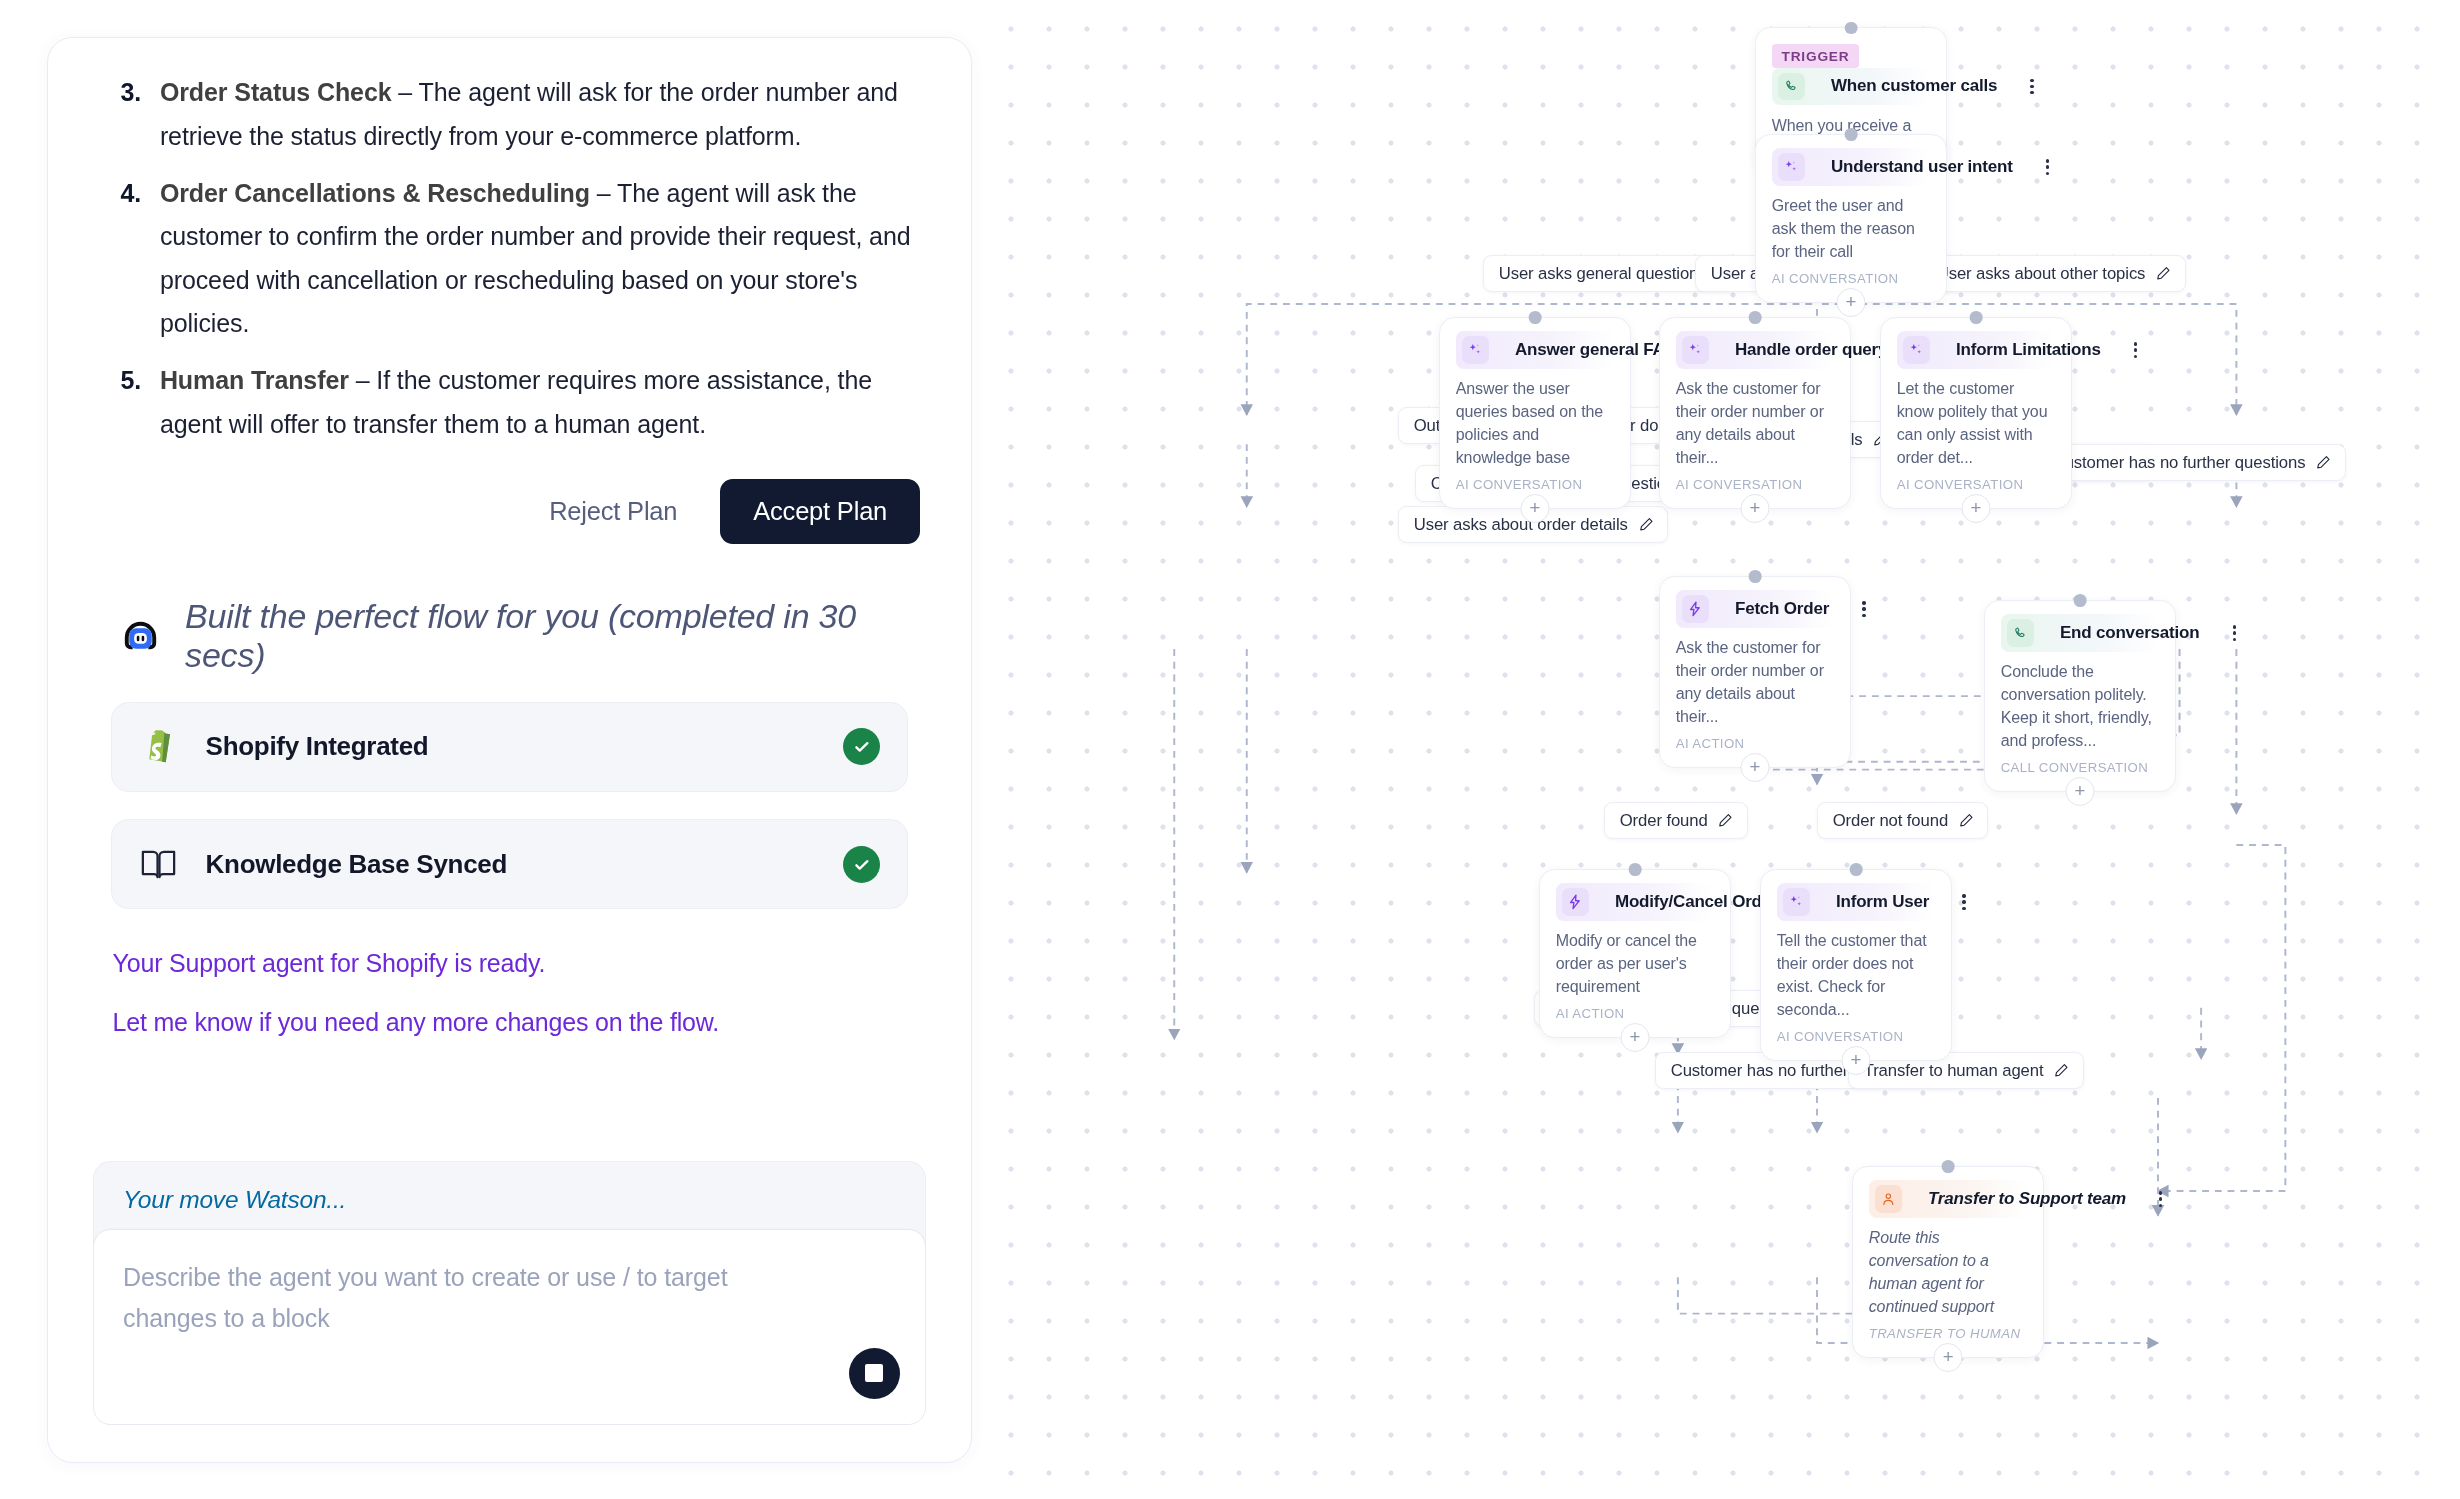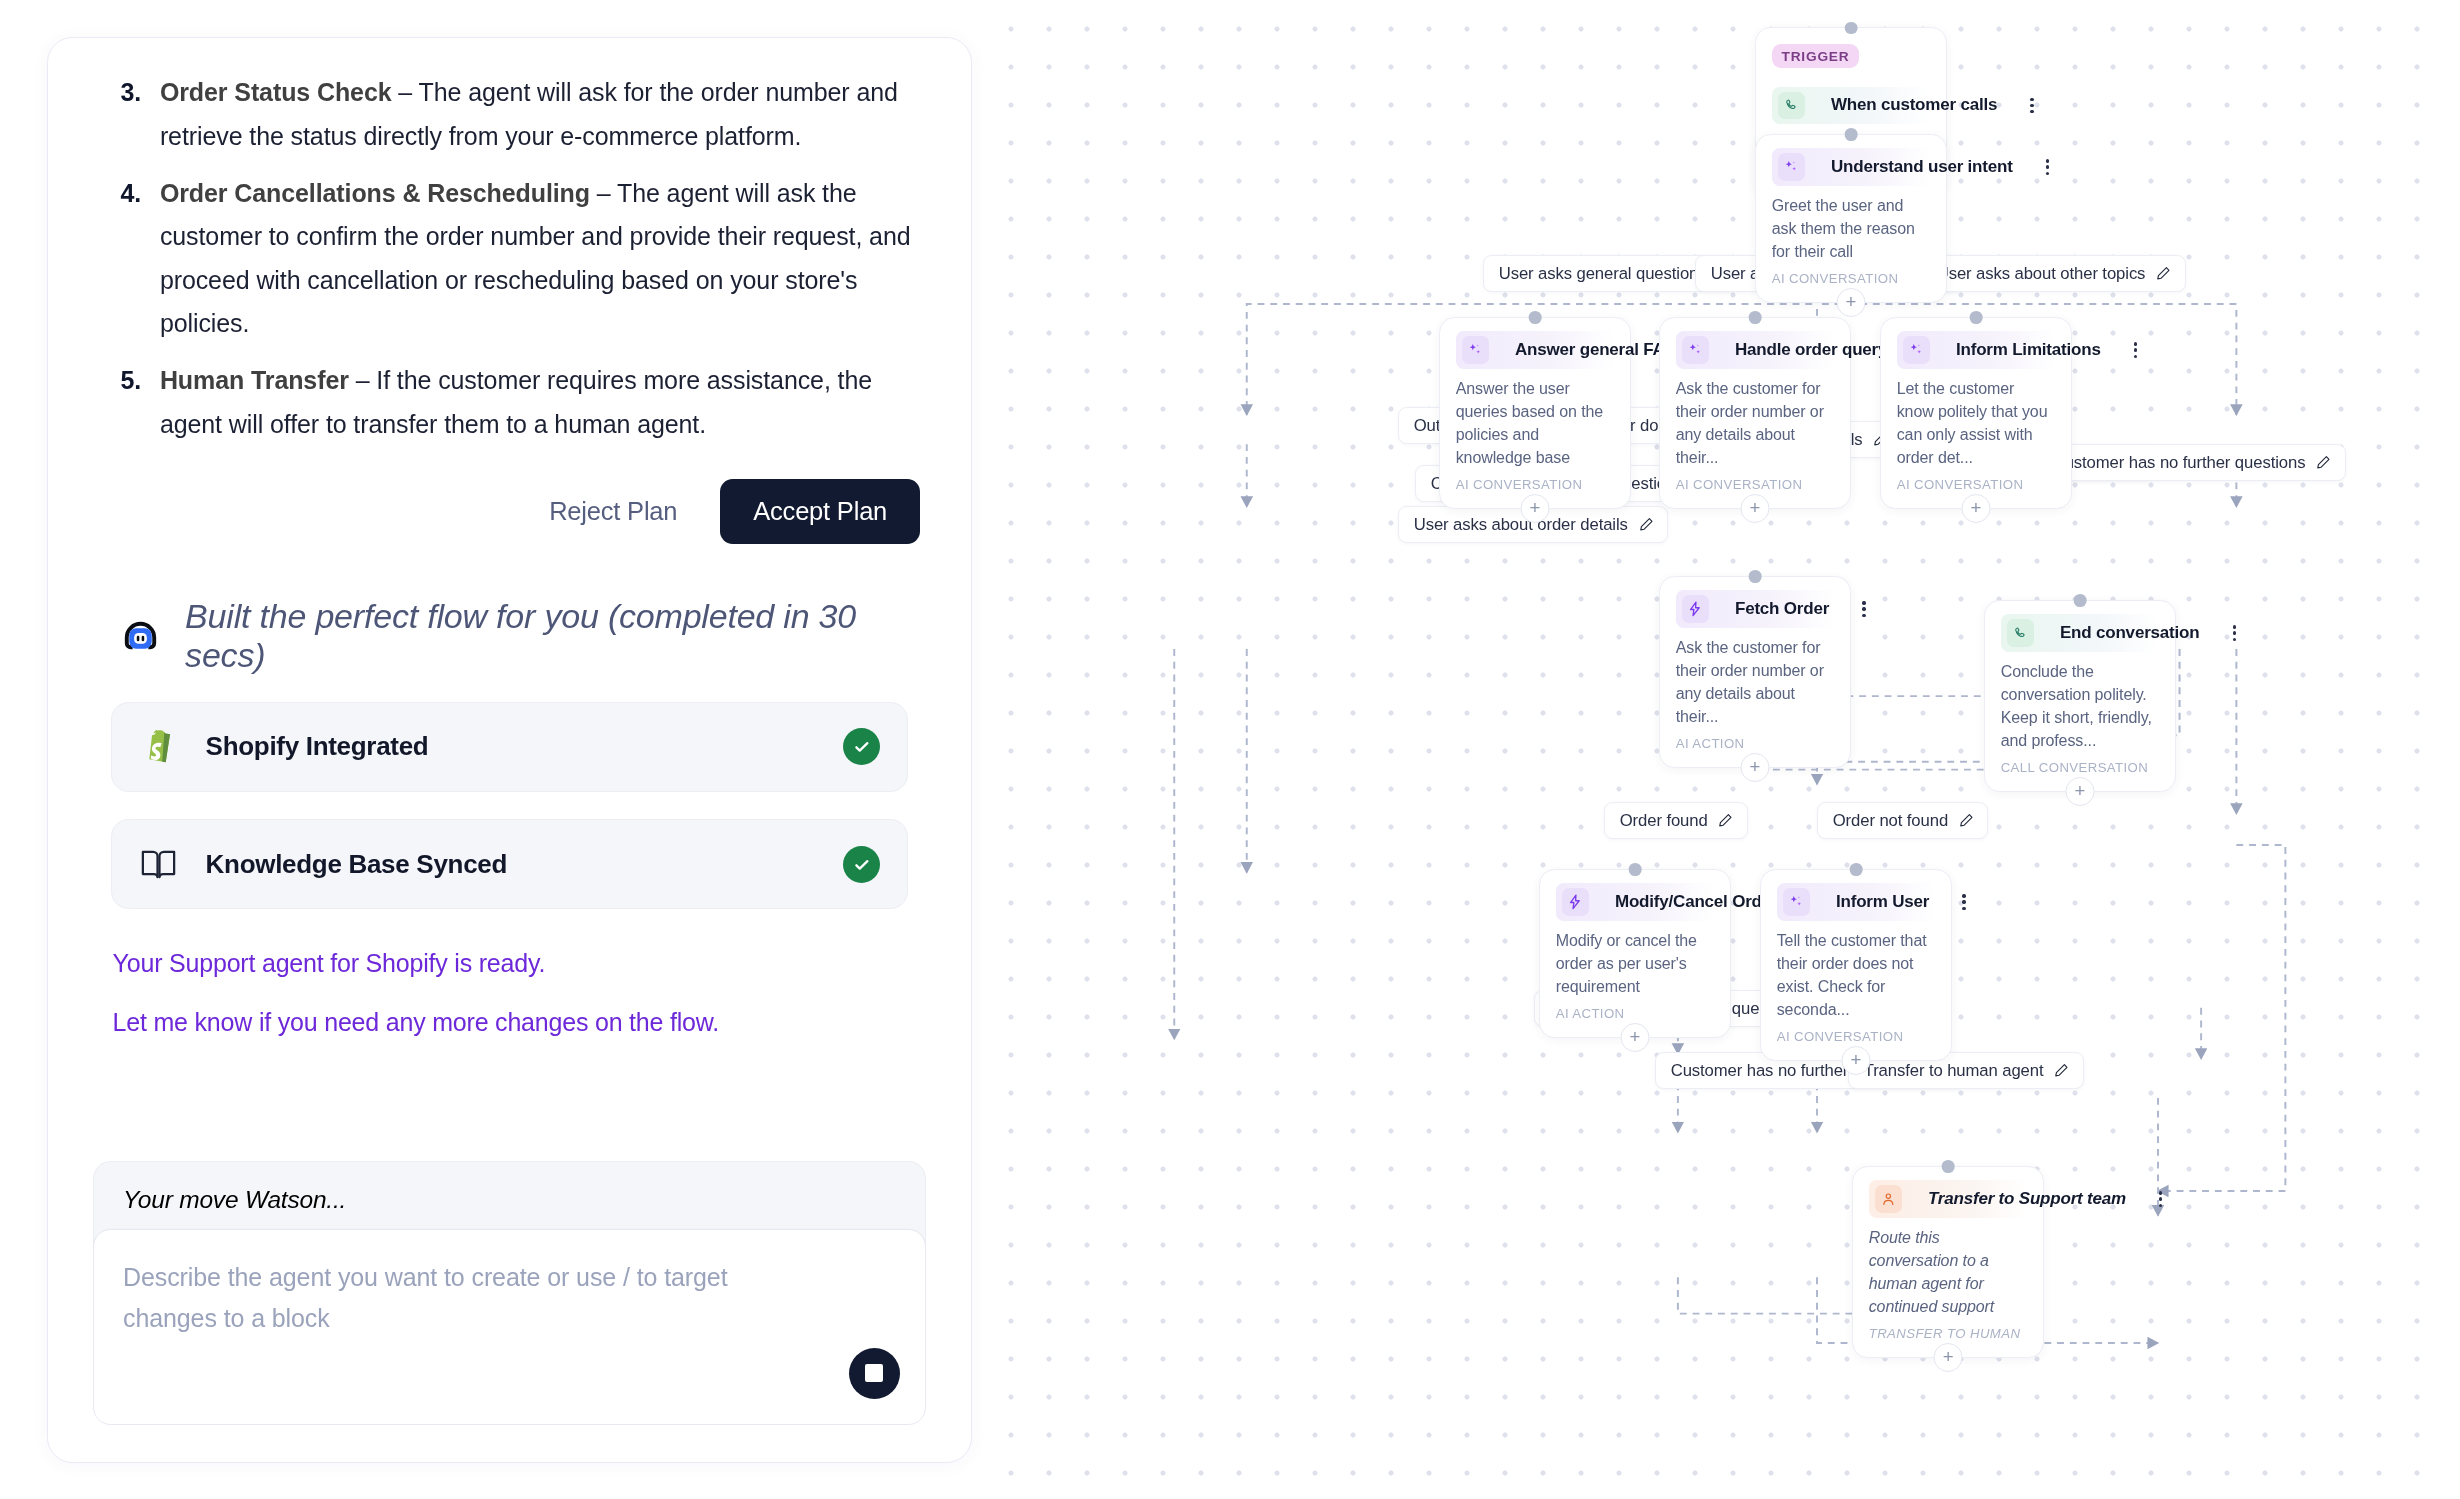--- a/index.html
+++ b/index.html
@@ -93,21 +93,21 @@
   
   .composer-wrap {
     position: absolute; left: 45px; right: 45px; bottom: 37px;
   }
   .composer-hint {
     background: #f5f6fa;
     border: 1.5px solid #edeef3;
     border-bottom: 0;
     border-radius: 17.6px 17.6px 0 0;
     padding: 23.5px 29px 33px 29px;
-    font-size: 24.5px; font-style: italic; color: #000000; letter-spacing: -0.2px;
+    font-size: 24.5px; font-style: italic; color: #0369a1; letter-spacing: -0.2px;
   }
   .composer-box {
     position: relative;
     margin-top: -17.6px;
     background: #ffffff;
     border: 1.5px solid #e7e9f2;
     border-radius: 17.6px;
     min-height: 196px;
     padding: 27.4px 108px 27.4px 29px;
     box-shadow: 0 -1px 0 rgba(0,0,0,0.01);
@@ -143,22 +143,22 @@
     border: 1.5px solid #eceef5;
     border-radius: 15.7px;
     box-shadow: 0 2px 9.8px rgba(50,60,100,.055);
     padding: 13.7px 15.7px 15.7px 15.7px;
   }
   .node.trigger-node { padding-top: 15.7px; }
   .badge-trigger {
     display: inline-block;
     background: #f3d7f5; color: #7a3d86;
     font-size: 13.7px; font-weight: 700; letter-spacing: 0.8px;
-    padding: 4.9px 9.8px 3.9px 9.8px; border-radius: 9px;
-    margin-bottom: 19px;
+    padding: 4.9px 9.8px 3.9px 9.8px; border-radius: 4px;
+    margin-bottom: 0;
   }
   .node-head {
     display: flex; align-items: center; gap: 26px;
     border-radius: 7.8px; padding: 4.9px 7.8px 4.9px 5.9px;
     margin: 0 0 9.8px 0;
   }
   .node-head.tint-green { background: linear-gradient(90deg,#e9f6ef 0%, #f3f7fa 62%, rgba(255,255,255,0) 100%); }
   .node-head.tint-purple { background: linear-gradient(90deg,#f1eafc 0%, #f6f3fc 62%, rgba(255,255,255,0) 100%); }
   .node-head.tint-orange { background: linear-gradient(90deg,#fdeee6 0%, #fbf4f0 62%, rgba(255,255,255,0) 100%); }
   .head-icon {

